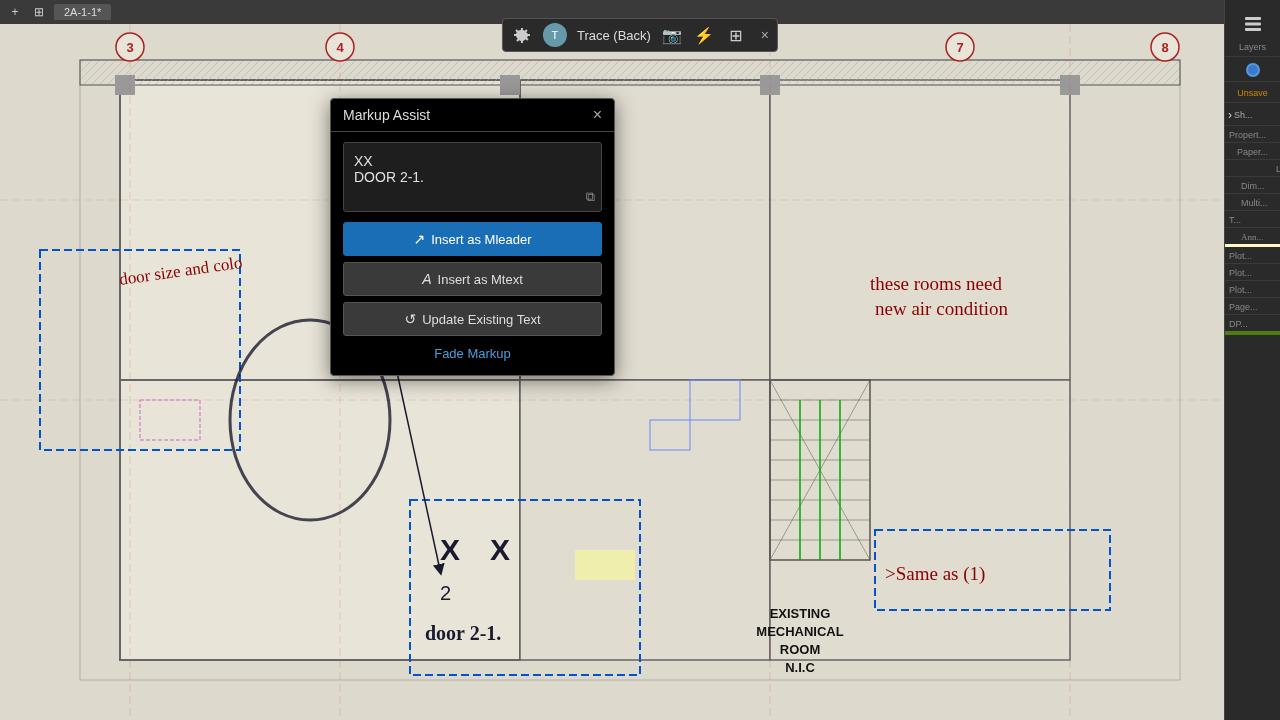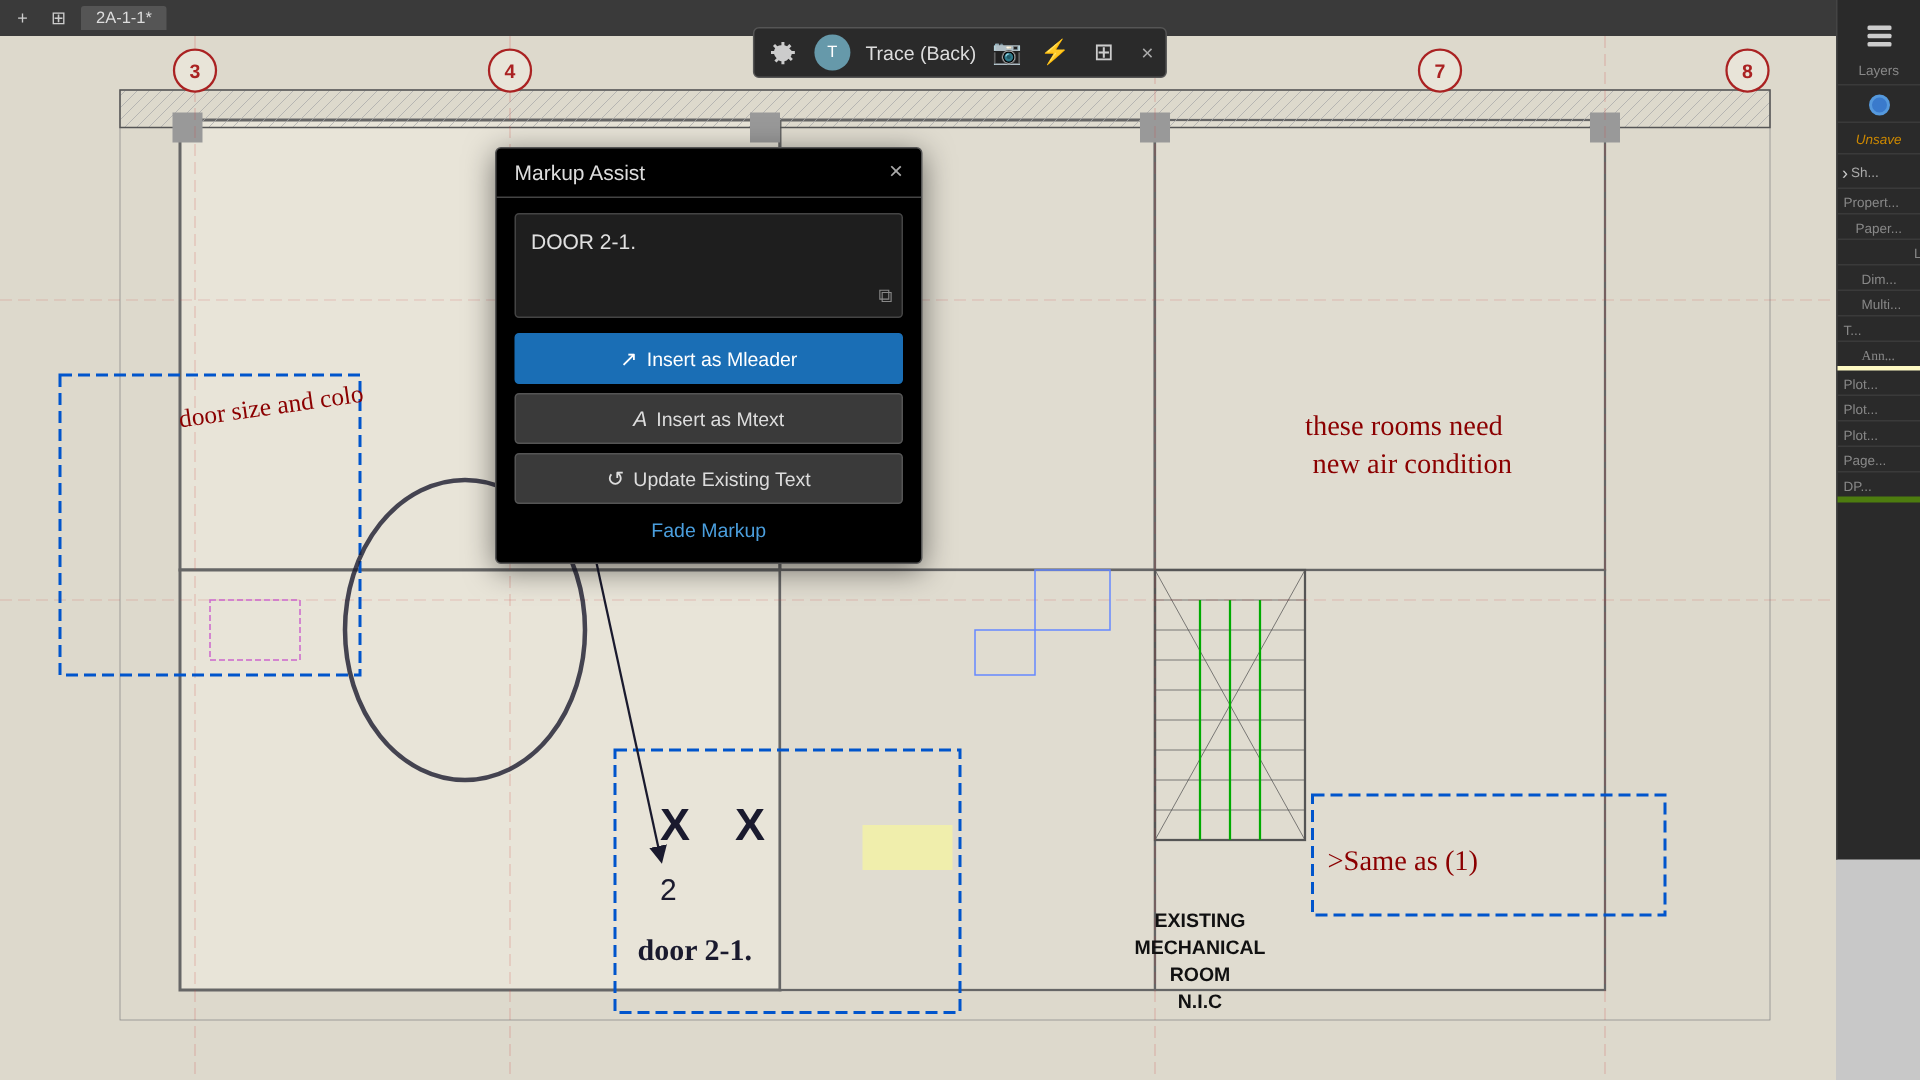--- a/index.html
+++ b/index.html
@@ -182,21 +182,21 @@
       cursor: pointer;
       padding: 4px;
       text-decoration: none;
     }
 
     
     #right-panel {
       position: absolute;
       top: 0; right: 0;
       width: 56px;
-      height: 573px;
+      height: 720px;
       background: #2a2a2a;
       border-left: 1px solid #444;
       display: flex;
       flex-direction: column;
       align-items: center;
       padding-top: 4px;
       gap: 2px;
       z-index: 50;
     }
 
@@ -342,20 +342,21 @@
   <div class="trace-close">×</div>
 </div>
 
 <div id="markup-assist">
   <div class="dialog-header">
     <span class="dialog-title">Markup Assist</span>
     <button class="dialog-close">×</button>
   </div>
   <div class="dialog-content">
     <div class="text-display">
+      <div>XX</div>
       <div>DOOR 2-1.</div>
       <span class="copy-icon">⧉</span>
     </div>
     <button class="dialog-btn primary">
       <span style="font-size:14px">↗</span>
       <span>Insert as Mleader</span>
     </button>
     <button class="dialog-btn">
       <span style="font-size:14px;font-style:italic">A</span>
       <span>Insert as Mtext</span>
@@ -379,21 +380,21 @@
         </svg>
     </div>
     <span class="panel-section-label">Layers</span>
   </div>
 
   <div style="padding:4px;display:flex;justify-content:center;border-bottom:1px solid #3a3a3a;width:100%;">
     <div style="width:14px;height:14px;border-radius:50%;background:#3a7acc;border:2px solid #5599dd;"></div>
   </div>
 
   <div style="padding:4px;display:flex;justify-content:center;border-bottom:1px solid #3a3a3a;width:100%;">
-    <span style="color:#cc8800;font-size:9px;text-align:center;font-style:italic;">Unsave</span>
+    <span style="color:#cc8800;font-size:9px;text-align:center;">Unsave</span>
   </div>
 
   <div style="padding:3px;display:flex;align-items:center;border-bottom:1px solid #3a3a3a;width:100%;gap:2px;">
     <span style="color:#ccc;font-size:12px;">›</span>
     <span style="color:#aaa;font-size:9px;">Sh...</span>
   </div>
 
   <div style="padding:2px 4px;border-bottom:1px solid #3a3a3a;width:100%;">
     <span style="color:#888;font-size:9px;display:block;text-align:left;">Propert...</span>
   </div>

